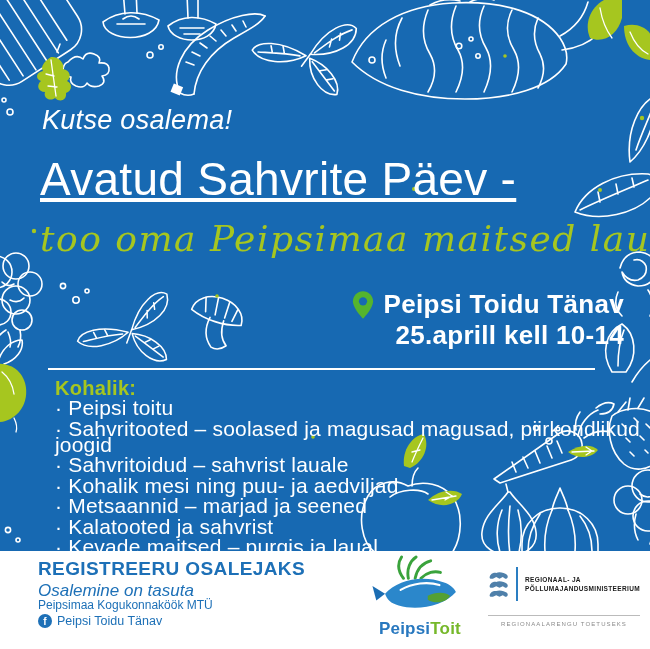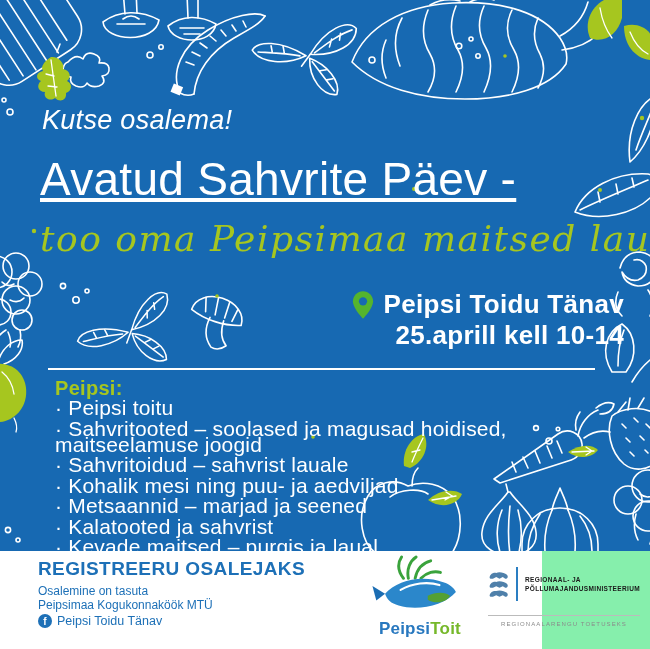--- a/index.html
+++ b/index.html
@@ -17,24 +17,24 @@
   .loc{position:absolute;right:26px;top:289px;text-align:right;color:#ffffff;}
   .loc-row{display:flex;align-items:center;justify-content:flex-end;gap:10px;}
   .loc-name,.loc-date{font-size:26px;font-weight:700;letter-spacing:.3px;line-height:31px;}
   .pin{display:inline-flex;width:22px;height:30px;}
   .divider{position:absolute;left:48px;top:368px;width:547px;height:2px;background:#ffffff;}
   .ootame{position:absolute;left:55px;top:377px;color:#a6c61f;font-size:20px;font-weight:700;letter-spacing:.3px;}
   .items{position:absolute;left:55px;top:400px;margin:0;padding:0;list-style:none;color:#ffffff;}
   .items li{font-size:21px;line-height:16px;margin-bottom:4.5px;letter-spacing:.2px;}
   .items li::before{content:"·";margin-right:6px;}
   
-  .footer{position:absolute;left:0;top:551px;width:542px;height:98px;background:#ffffff;}
+  .footer{position:absolute;left:0;top:551px;width:650px;height:98px;background:#ffffff;}
   .f-left{position:absolute;left:38px;top:7px;color:#1d70b7;}
   .reg{font-size:19px;font-weight:700;letter-spacing:.4px;margin-bottom:4px;}
-  .free{font-size:12px;line-height:14px;}
+  .free{font-size:17px;font-style:italic;line-height:14px;}
   .org,.contact{font-size:12px;line-height:14px;}
   .fb-row{display:flex;align-items:center;gap:5px;margin-top:2px;font-size:12.5px;}
   .fb-icon{display:inline-flex;align-items:center;justify-content:center;width:14px;height:14px;
            border-radius:50%;background:#1d70b7;color:#ffffff;font-size:10px;font-weight:700;}
   .f-logo{position:absolute;left:368px;top:4px;width:104px;text-align:center;}
   .pt-word{font-size:17px;font-weight:700;margin-top:-6px;letter-spacing:.2px;}
   .pt-word .p1{color:#2878bf;}
   .pt-word .p2{color:#76b82a;}
   .f-ministry{position:absolute;left:488px;top:16px;width:152px;}
   .min-top{display:flex;align-items:center;gap:7px;}
@@ -221,25 +221,25 @@
             <path d="M12,1 C5.9,1 1,5.9 1,12 C1,20 12,31 12,31 C12,31 23,20 23,12 C23,5.9 18.1,1 12,1 Z" fill="#55b42d"></path>
             <circle cx="12" cy="12" r="4.5" fill="#1769b2"></circle>
           </svg>
         </span>
         <span class="loc-name">Peipsi Toidu Tänav</span>
       </div>
       <div class="loc-date">25.aprill kell 10-14</div>
     </div>
 
     <div class="divider"></div>
-    <div class="ootame">Peipsi:</div>
+    <div class="ootame">Kohalik:</div>
     <ul class="items">
 
     <li>Peipsi toitu</li>
-        <li>Sahvritooted – soolased ja magusad hoidised, maitseelamuse joogid</li>
+        <li>Sahvritooted – soolased ja magusad magusad, piirkondlikud joogid</li>
         <li>Sahvritoidud – sahvrist lauale</li>
         <li>Kohalik mesi ning puu- ja aedviljad</li>
         <li>Metsaannid – marjad ja seened</li>
         <li>Kalatooted ja sahvrist</li>
         <li>Kevade maitsed – purgis ja laual</li>
       </ul>
   </div>
 
   <div class="footer">
     <div class="f-left">

